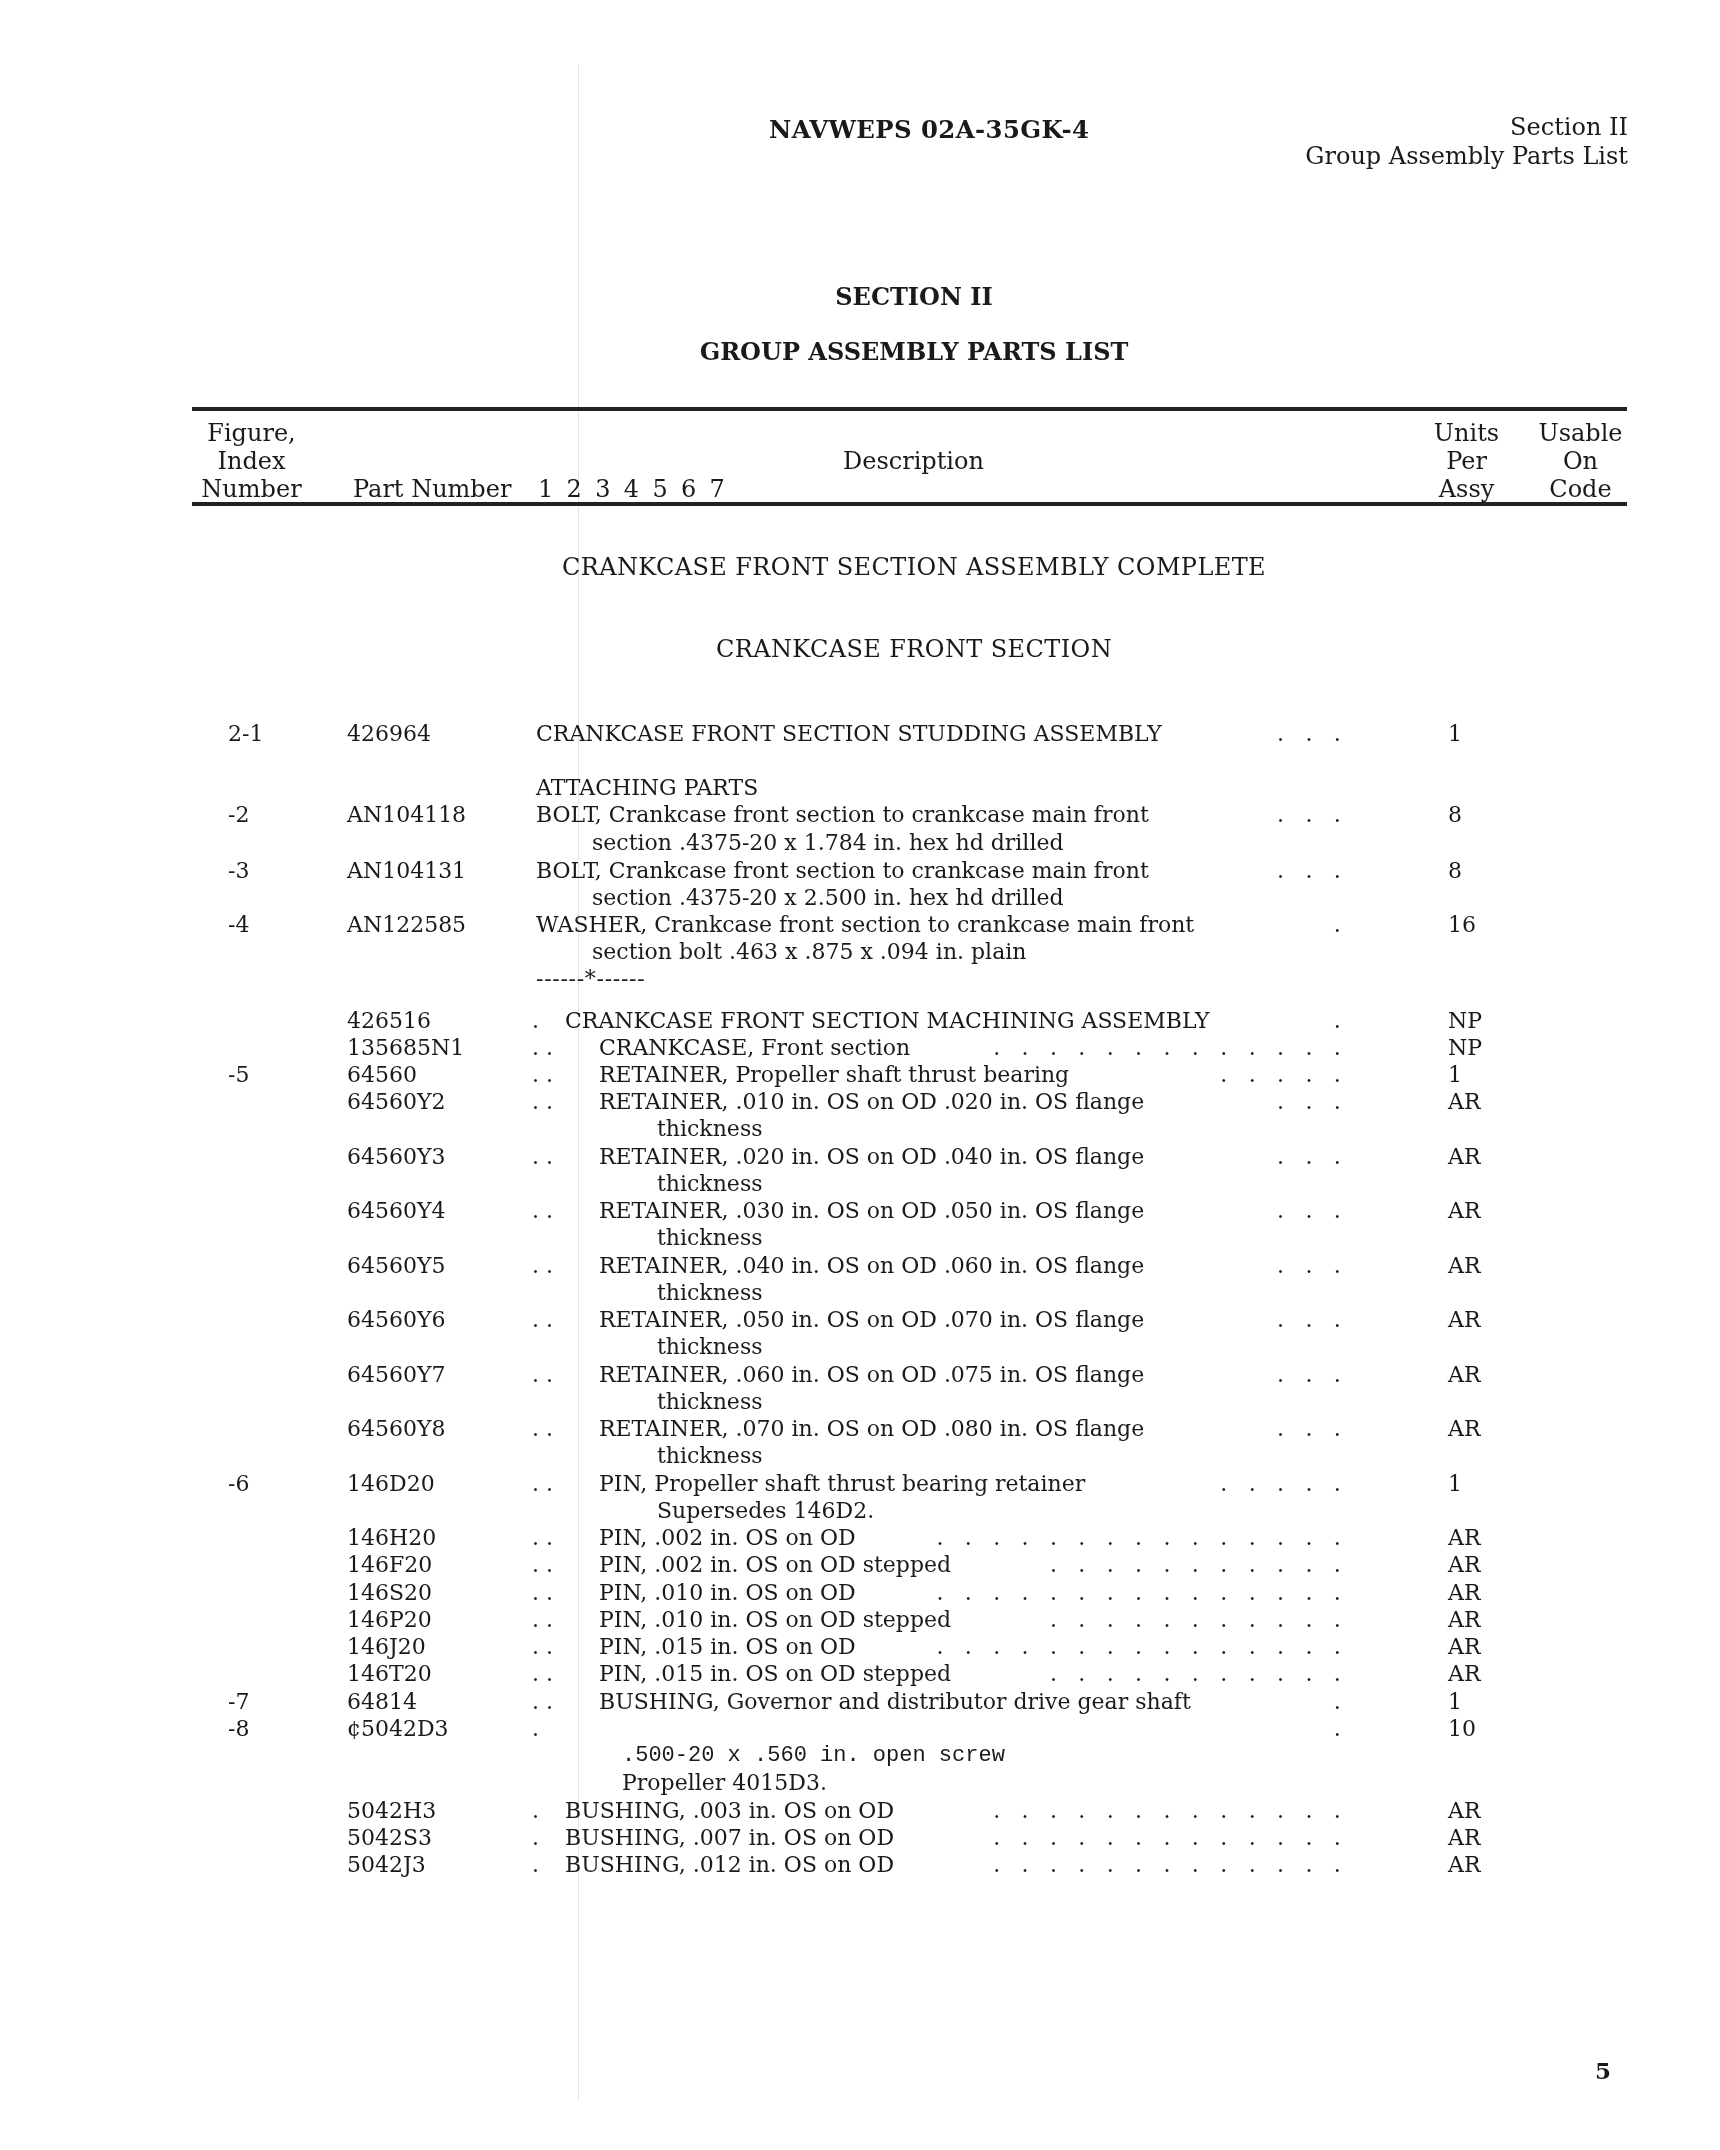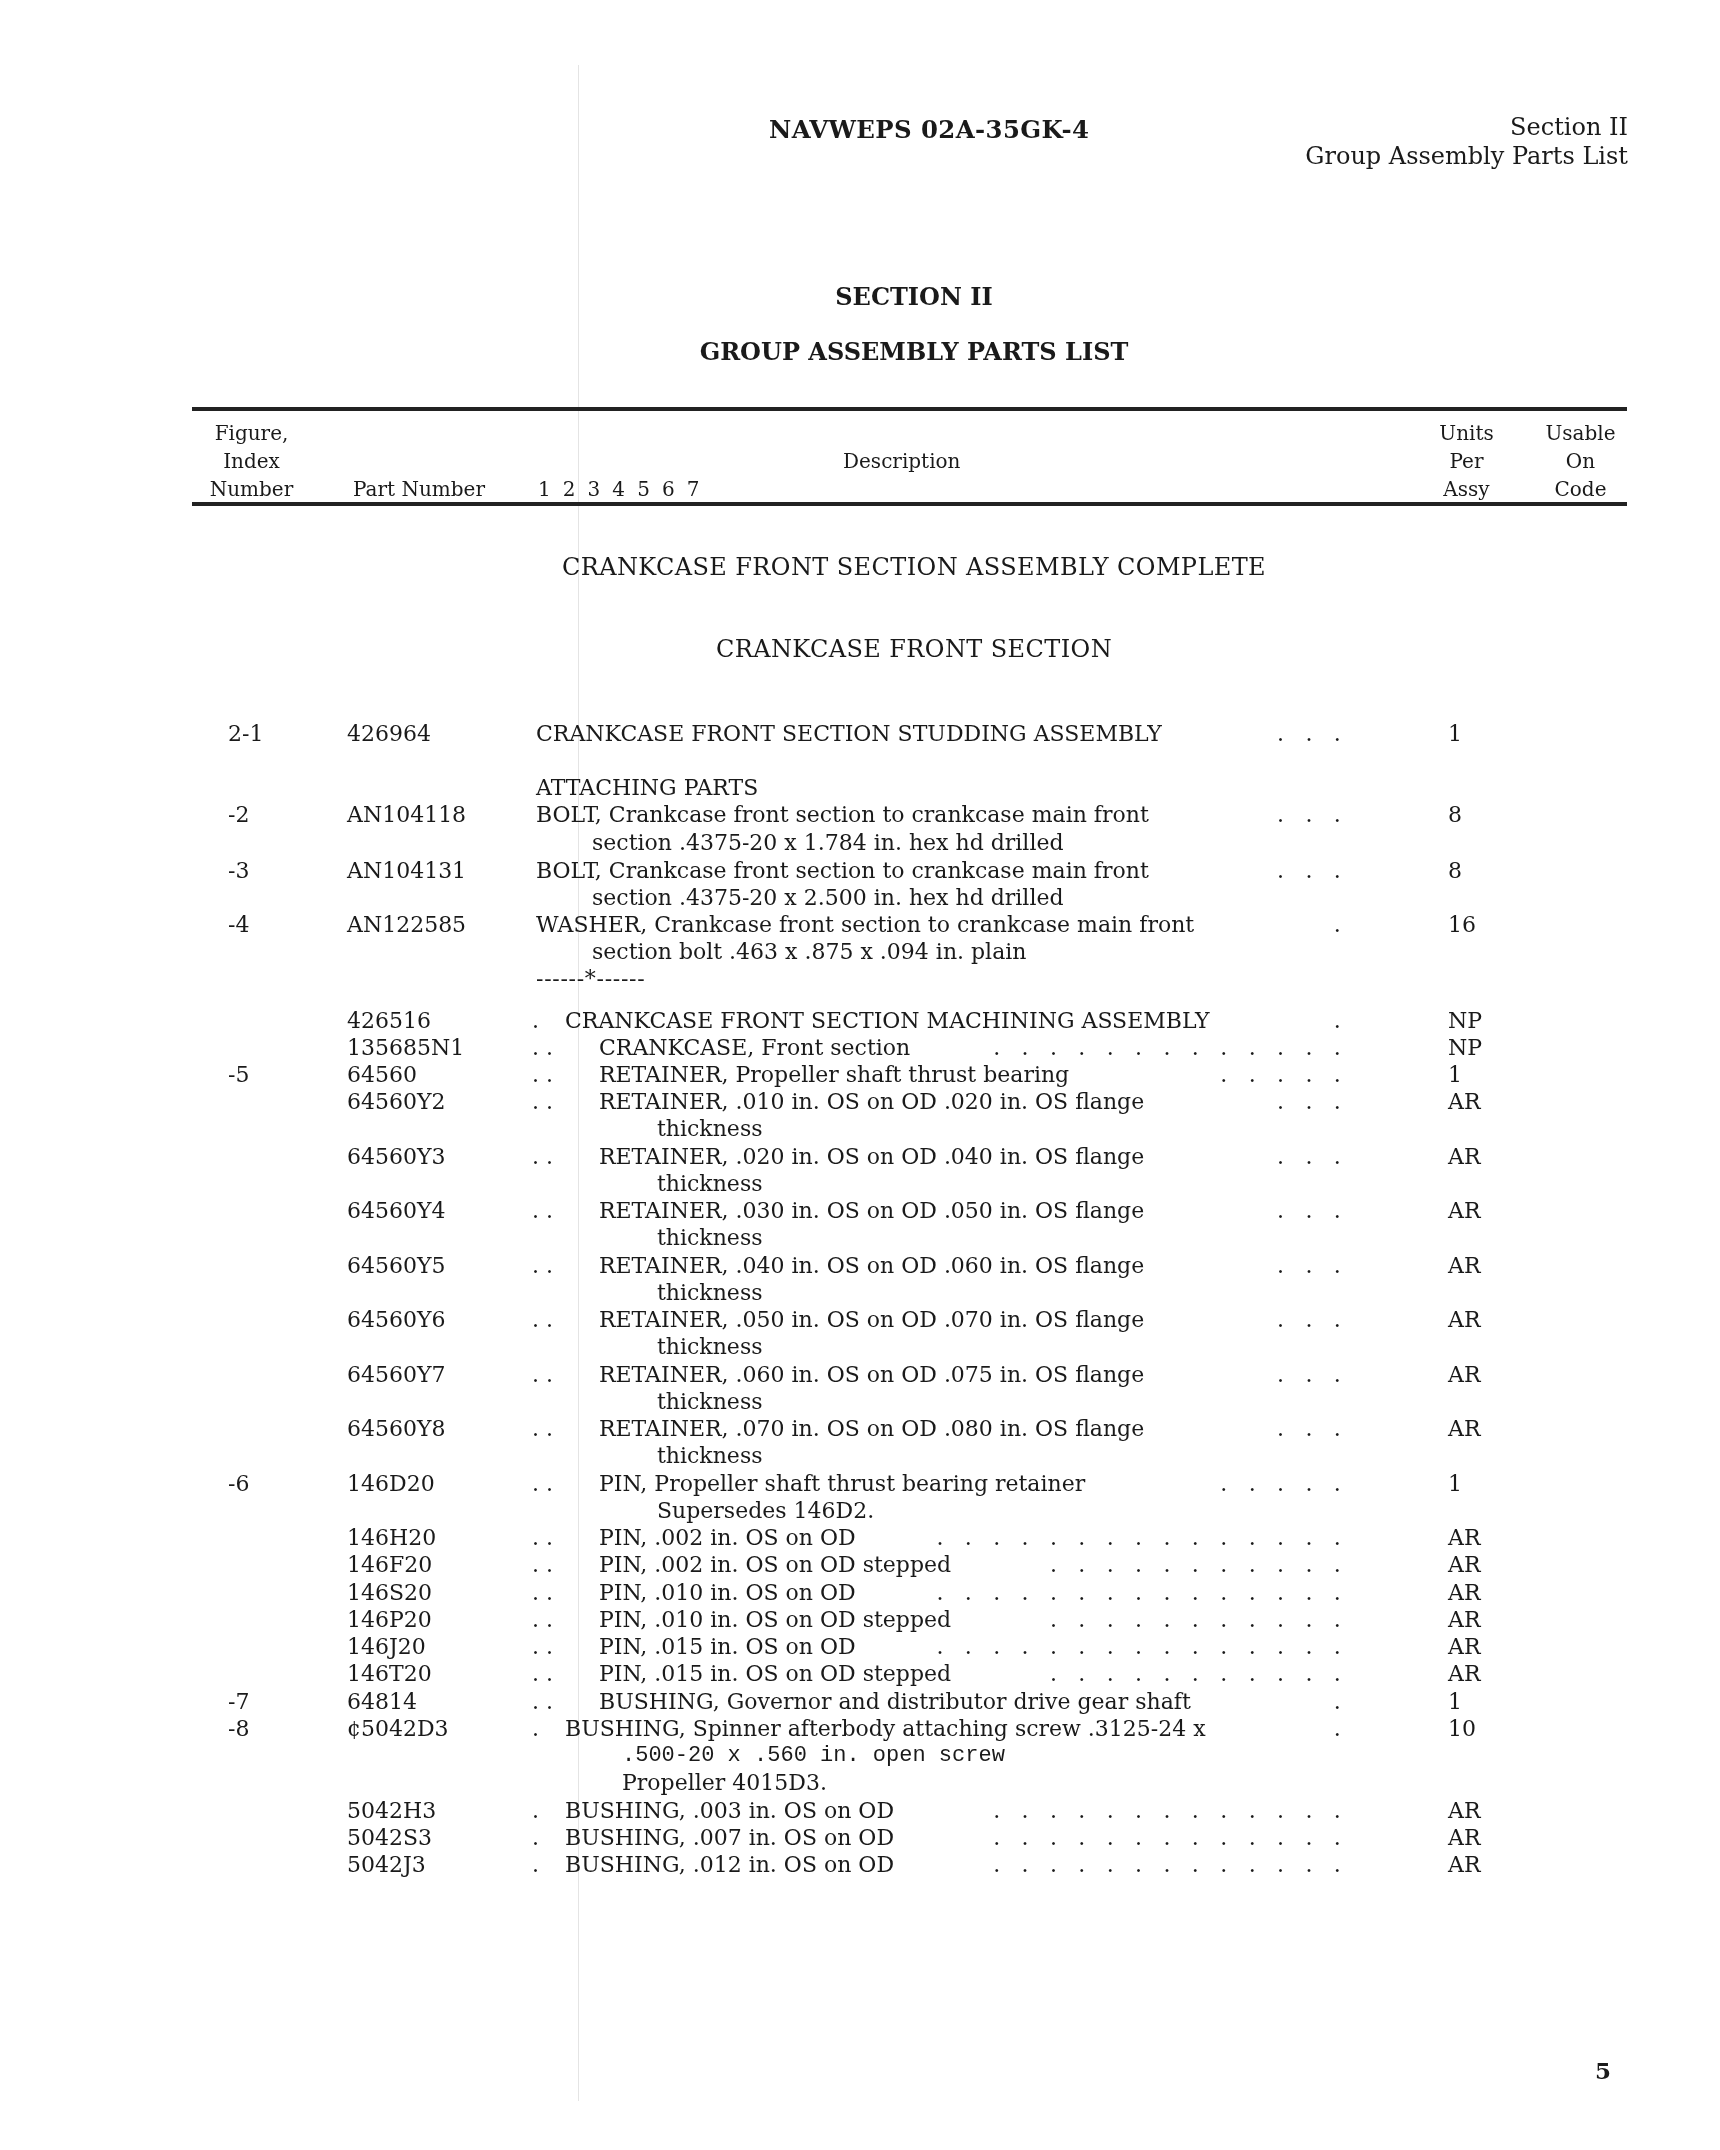--- a/index.html
+++ b/index.html
@@ -4,21 +4,21 @@
 <style>
   html, body { margin: 0; padding: 0; background: #ffffff; }
   body { width: 1721px; height: 2151px; position: relative; overflow: hidden;
          font-family: "DejaVu Serif", "Liberation Serif", serif; color: #1a1a1a; }
   .page { position: absolute; left: 0; top: 0; width: 1721px; height: 2151px; }
   .fold { position: absolute; left: 578px; top: 65px; width: 1.4px; height: 2036px; background: #e4e4e4; }
   .hdr-left { position: absolute; left: 769px; top: 115px; font-size: 24.4px; font-weight: bold; letter-spacing: 0.4px; }
   .hdr-right { position: absolute; right: 93px; top: 113px; font-size: 24px; text-align: right; line-height: 29px; }
   .title { position: absolute; left: 0; width: 1828px; text-align: center; font-size: 24px; font-weight: bold; }
   .rule { position: absolute; left: 192px; width: 1435px; height: 3.6px; background: #222; }
-  .colhead { position: absolute; font-size: 20px; line-height: 28px; }
+  .colhead { position: absolute; font-size: 24px; line-height: 28px; }
   .center { text-align: center; }
   .group { position: absolute; left: 0; width: 1828px; text-align: center; font-size: 24px; letter-spacing: 0.4px; }
   .row { position: absolute; left: 0; width: 1721px; height: 27px; font-size: 22px; line-height: 27px; white-space: nowrap; }
   .row span { position: absolute; top: 0; }
   .idx { left: 228px; width: 57px; text-align: left; }
   .pn { left: 347px; }
   .lead { width: 29px; }
   .units { left: 1448px; width: 65px; text-align: left; }
   .dots { letter-spacing: 7.2px; }
   .cont { position: absolute; font-size: 22px; line-height: 27px; white-space: nowrap; }
@@ -250,21 +250,20 @@
         <span class="pn">64814</span>
         <span class="lead" style="left: 532px;">. .</span>
         <span class="desc" style="left: 599px;">BUSHING,  Governor and distributor drive gear shaft</span>
         <span class="dots" style="right: 373px; text-align: right;">.</span>
         <span class="units">1</span>
       </div>
       <div class="row" style="top: 1715px;">
         <span class="idx">-8</span>
         <span class="pn">¢5042D3</span>
         <span class="lead" style="left: 532px;">.</span>
-        <span class="desc" style="left: 565px;">BUSHING,  Spinner afterbody attaching screw .3125-24 x</span>
         <span class="dots" style="right: 373px; text-align: right;">.</span>
         <span class="units">10</span>
       </div>
       <div class="cont" style="left: 622px; top: 1742px; font-family: Liberation Mono, monospace;">.500-20 x .560 in.  open screw</div>
       <div class="cont" style="left: 622px; top: 1769px;">Propeller 4015D3.</div>
       <div class="row" style="top: 1797px;">
         <span class="idx"></span>
         <span class="pn">5042H3</span>
         <span class="lead" style="left: 532px;">.</span>
         <span class="desc" style="left: 565px;">BUSHING,  .003 in.  OS on OD</span>

